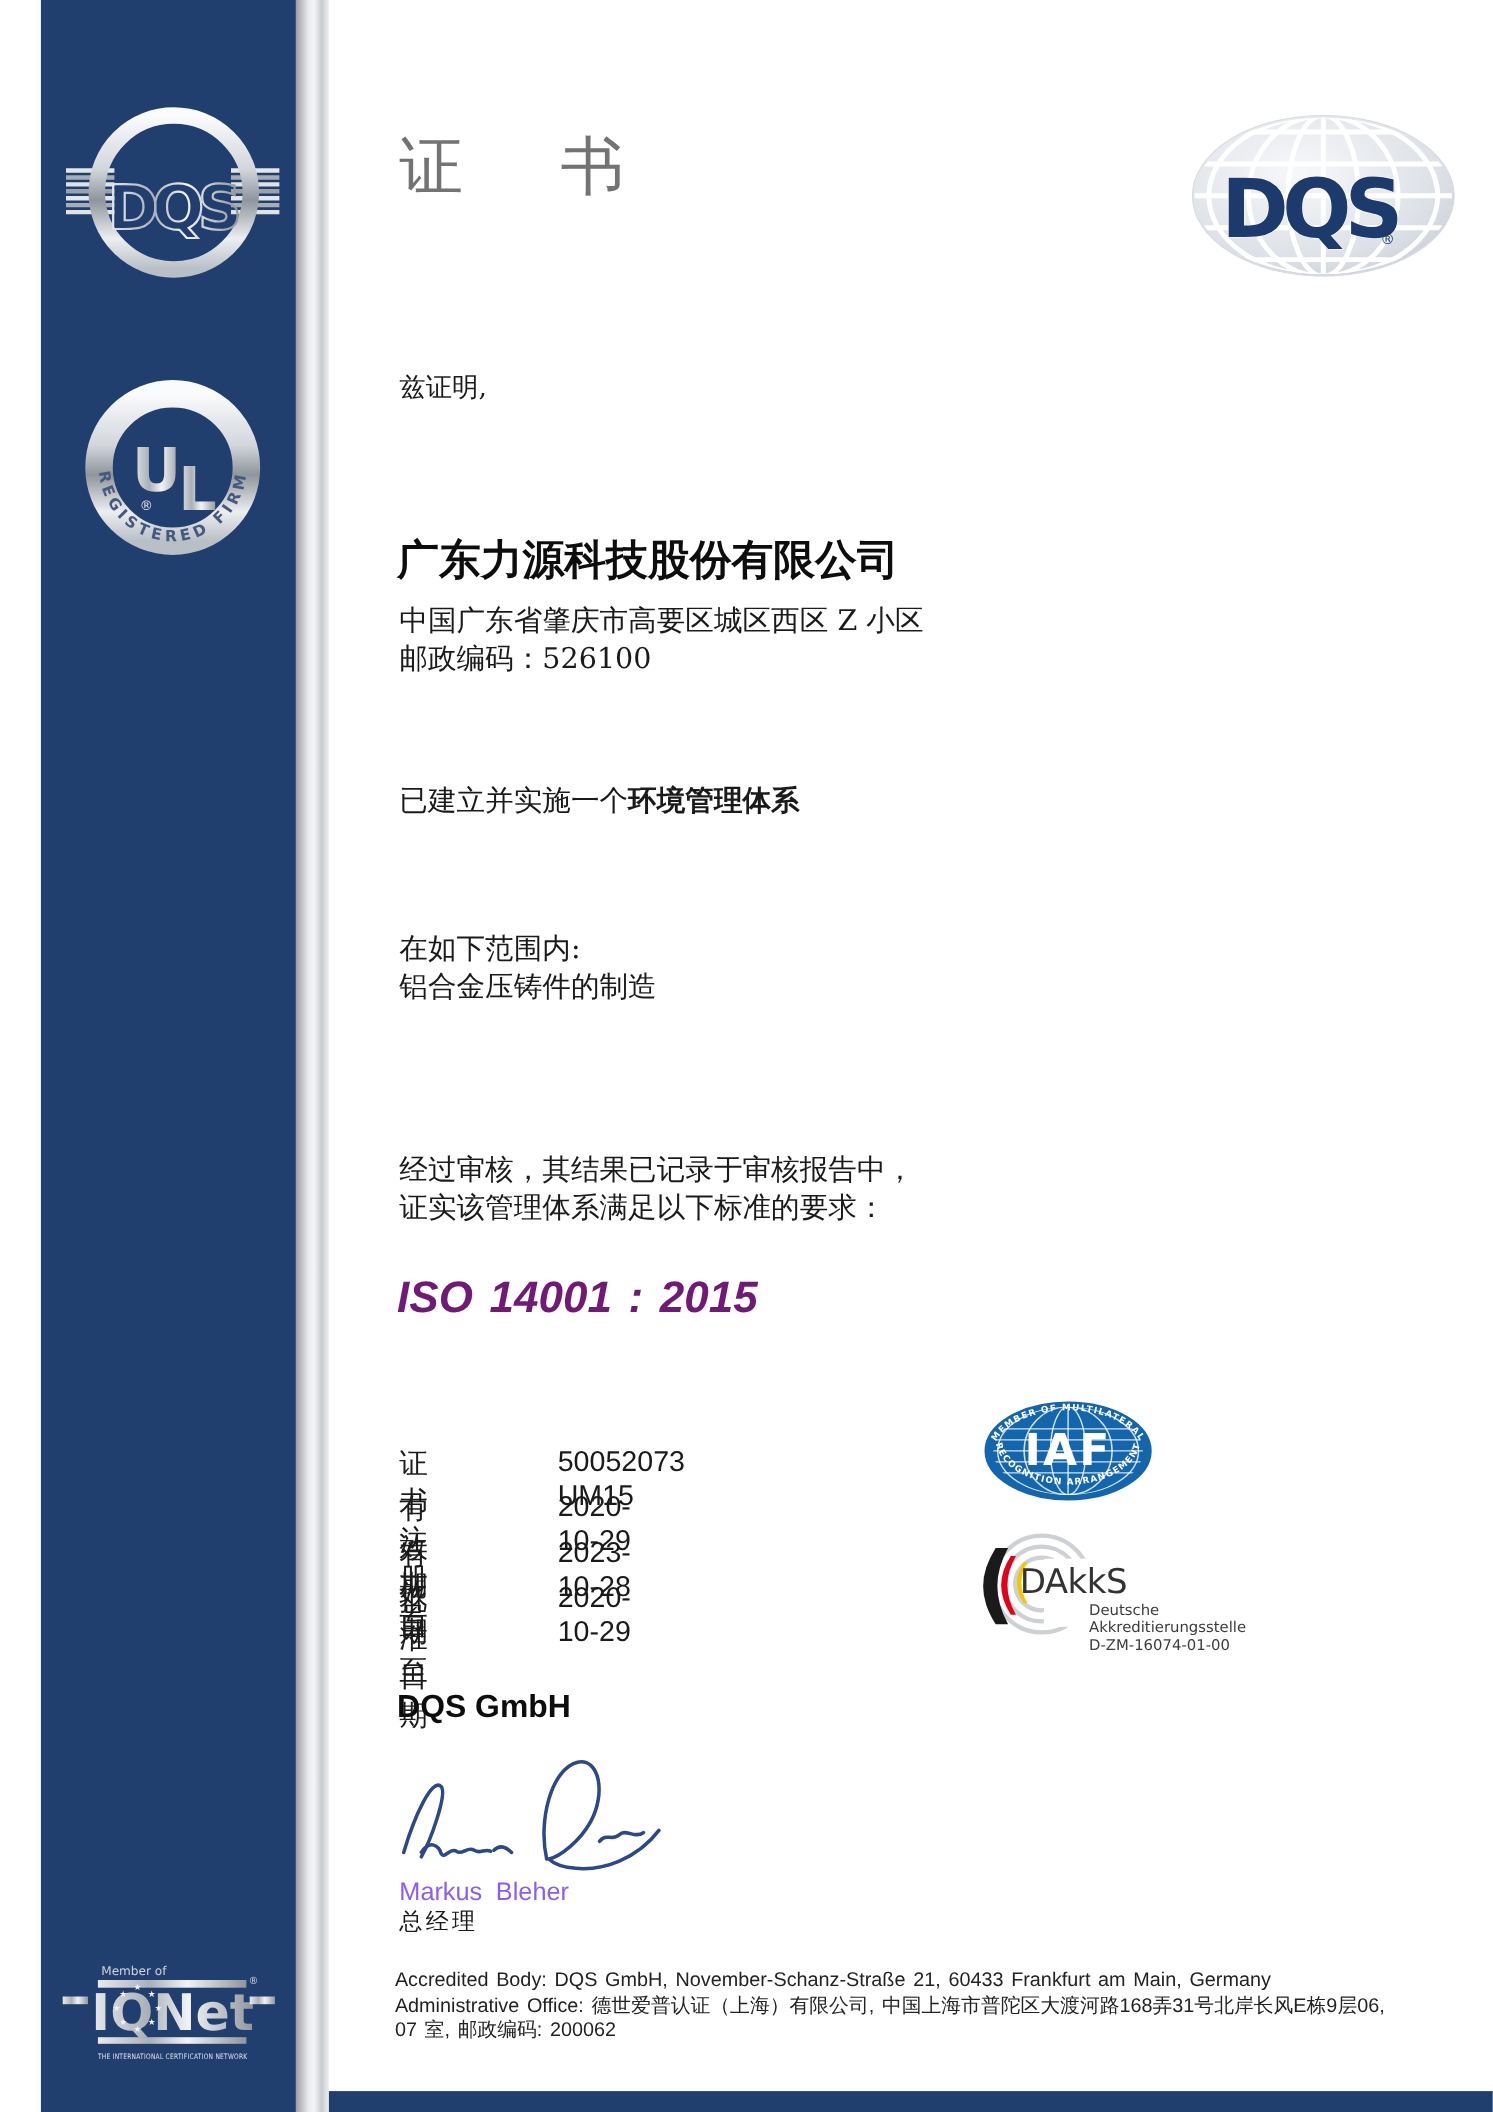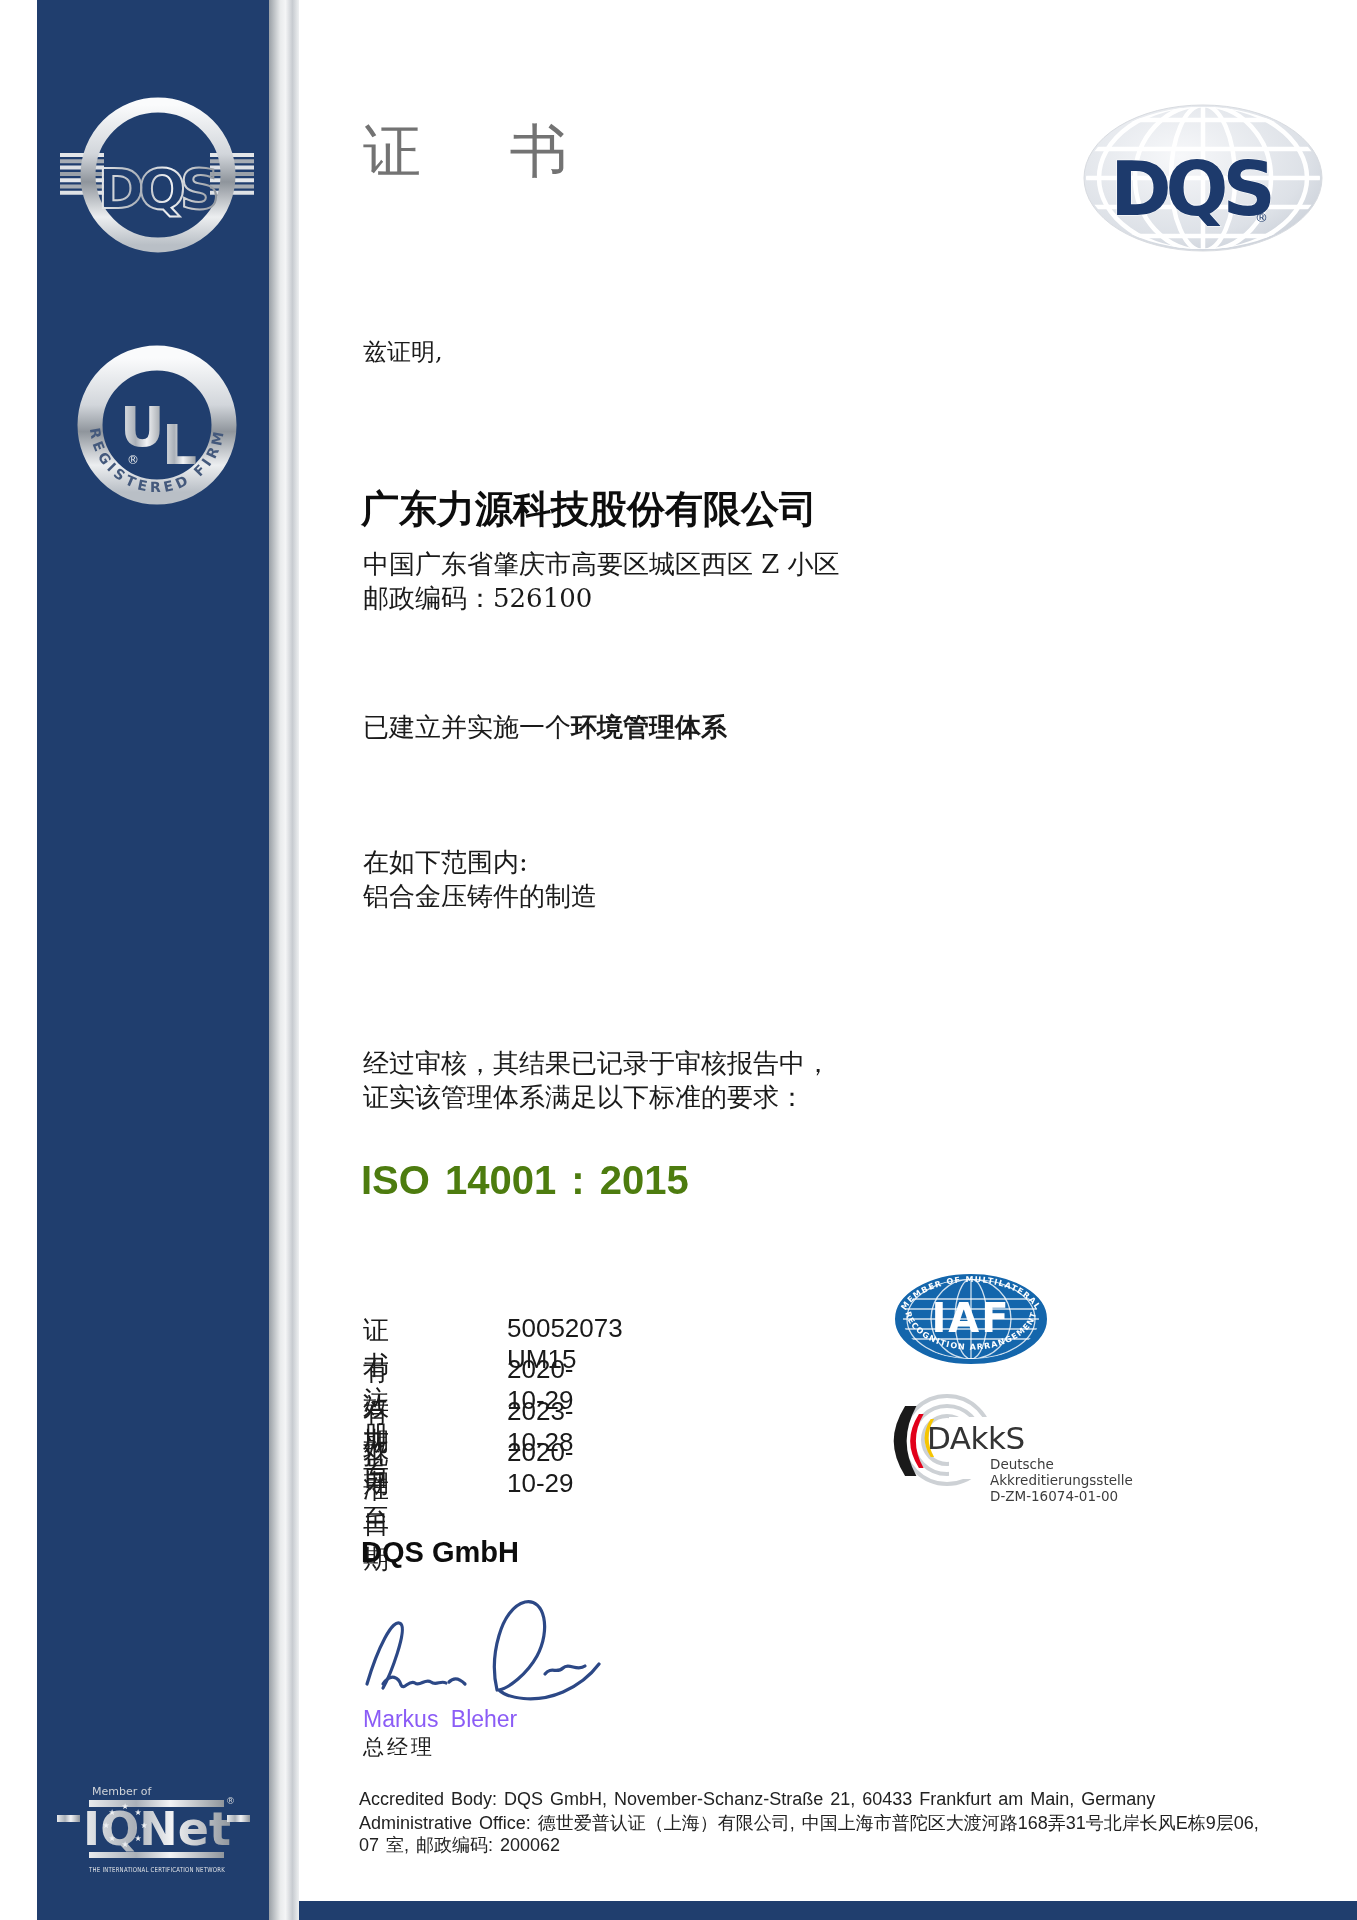--- a/index.html
+++ b/index.html
@@ -18,21 +18,21 @@
   #company-name{left:324px;top:484px;font-size:38px;font-weight:bold;color:#0d0d0d;}
   #addr1{left:326px;top:547px;font-size:26px;}
   #addr2{left:326px;top:581px;font-size:26px;text-align:center;}
   #statement{left:326px;top:710px;font-size:26px;}
   #statement .bold-part{font-family:"DejaVu Sans",sans-serif;font-weight:bold;}
   #scope-label{left:326px;top:845px;font-size:26px;}
   #scope-text{left:326px;top:879px;font-size:26px;}
   #audit1{left:326px;top:1046px;font-size:26px;}
   #audit2{left:326px;top:1080px;font-size:26px;}
   #standard{left:324px;top:1158px;font-size:40px;font-weight:bold;word-spacing:4px;
-            font-family:"Liberation Sans","DejaVu Sans",sans-serif;color:#4d7c0f;}
+            font-family:"Liberation Sans","DejaVu Sans",sans-serif;color:#701a75;font-style:italic;}
   .detail-row{font-size:26px;}
   .detail-label{position:absolute;left:326px;}
   .detail-value{position:absolute;left:470px;font-family:"Liberation Sans","DejaVu Sans",sans-serif;}
   #row0{top:1313px;} #row1{top:1354px;} #row2{top:1396px;} #row3{top:1437px;}
   #issuer-name{left:324px;top:1536px;font-size:29px;font-weight:bold;
                font-family:"Liberation Sans","DejaVu Sans",sans-serif;color:#0d0d0d;}
   #signer-name{left:326px;top:1706px;font-size:23px;word-spacing:6px;color:#8b5cf6;
                font-family:"Liberation Sans","DejaVu Sans",sans-serif;}
   #signer-title{left:326px;top:1733px;font-size:21px;letter-spacing:3px;}
   .footer-line{left:322px;font-size:18px;word-spacing:2px;color:#222;

